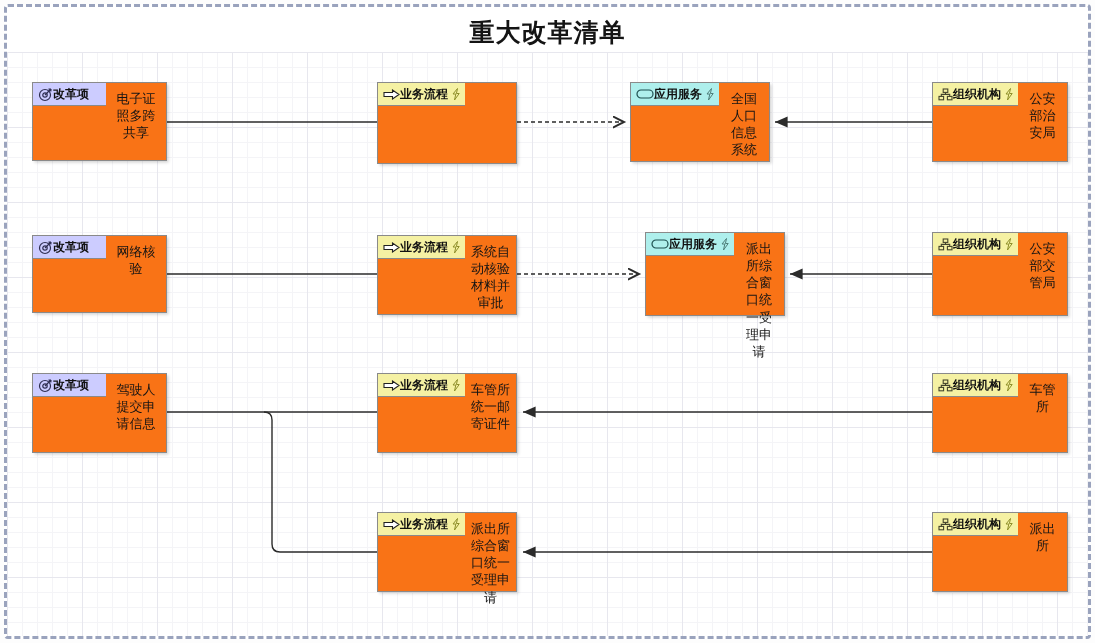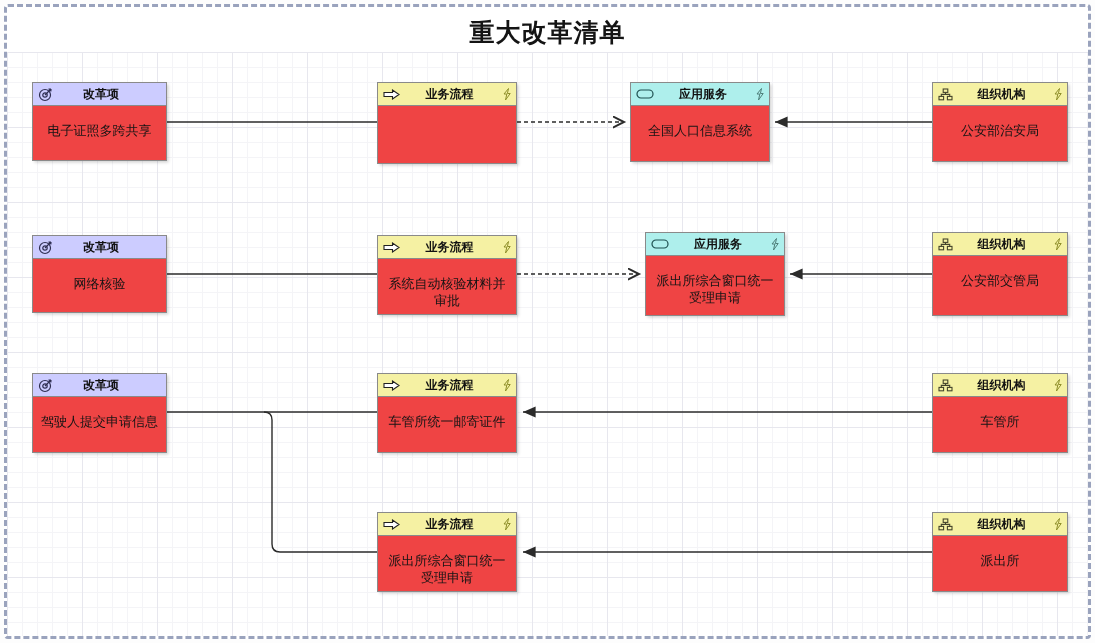--- a/index.html
+++ b/index.html
@@ -8,29 +8,29 @@
   #canvas-border { position:absolute; inset:4px; border:3px dashed #9aa3bd; border-radius:4px; background:#ffffff; }
   #grid { position:absolute; left:7px; right:7px; top:52px; bottom:7px;
     background-image:
       linear-gradient(to right, #e7e7ee 1px, transparent 1px),
       linear-gradient(to bottom, #e7e7ee 1px, transparent 1px),
       linear-gradient(to right, #f4f4f7 1px, transparent 1px),
       linear-gradient(to bottom, #f4f4f7 1px, transparent 1px);
     background-size:75px 75px, 75px 75px, 15px 15px, 15px 15px; }
   #diagram-title { position:absolute; top:16px; left:0; width:100%; text-align:center;
     font-size:25px; font-weight:bold; color:#141414; letter-spacing:1px; }
-  .node { position:absolute; background:#ef4444; border:1px solid #8a8a8a;
-    box-shadow:1.5px 1.5px 3px rgba(0,0,0,0.18); display:flex; flex-direction:column; }
+  .node { position:absolute; background:#f97316; border:1px solid #8a8a8a;
+    box-shadow:1.5px 1.5px 3px rgba(0,0,0,0.18); display:flex; flex-direction:row; }
   .node-header { height:23px; display:flex; align-items:center; padding:0 5px;
     border-bottom:1px solid #8a8a8a; flex:0 0 auto; }
   .node-header .hicon { flex:0 0 auto; display:flex; align-items:center; }
   .node-header .hlabel { flex:1 1 auto; text-align:center; font-size:12px; font-weight:bold; color:#111; }
   .node-header .hflash { flex:0 0 12px; display:flex; align-items:center; justify-content:flex-end; }
   .node-header .hspacer { flex:0 0 12px; }
-  .node-body { flex:1 1 auto; padding:16px 6px; text-align:center; font-size:13px;
+  .node-body { flex:1 1 auto; padding:7px 6px; text-align:center; font-size:13px;
     line-height:1.32; color:#141414; }
   .hdr-reform { background:#ccccff; }
   .hdr-business { background:#f5f1a3; }
   .hdr-application { background:#aeefec; }
   .hdr-organization { background:#f5f1a3; }
   #edges { position:absolute; left:0; top:0; pointer-events:none; }
 </style>
 </head>
 <body>
 

